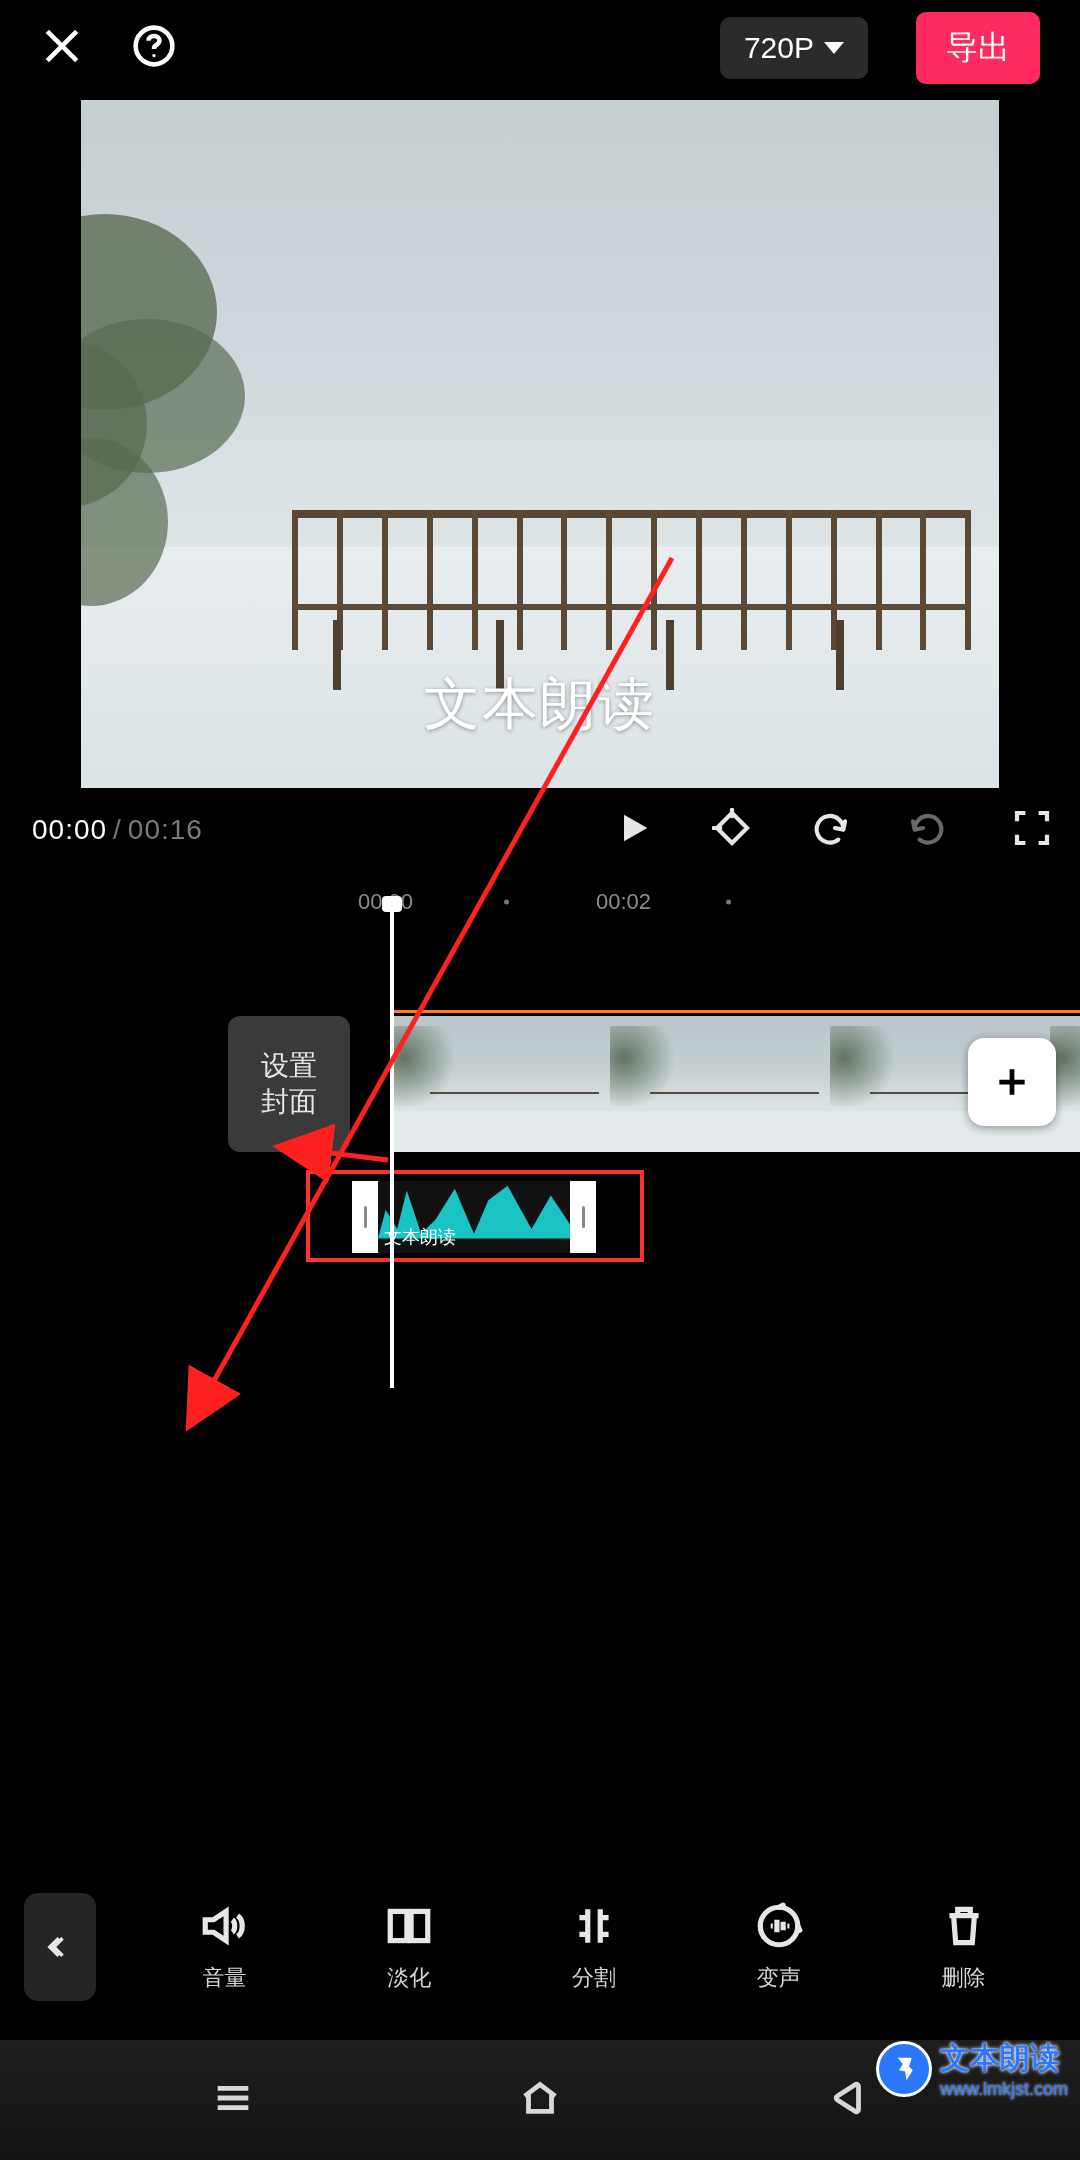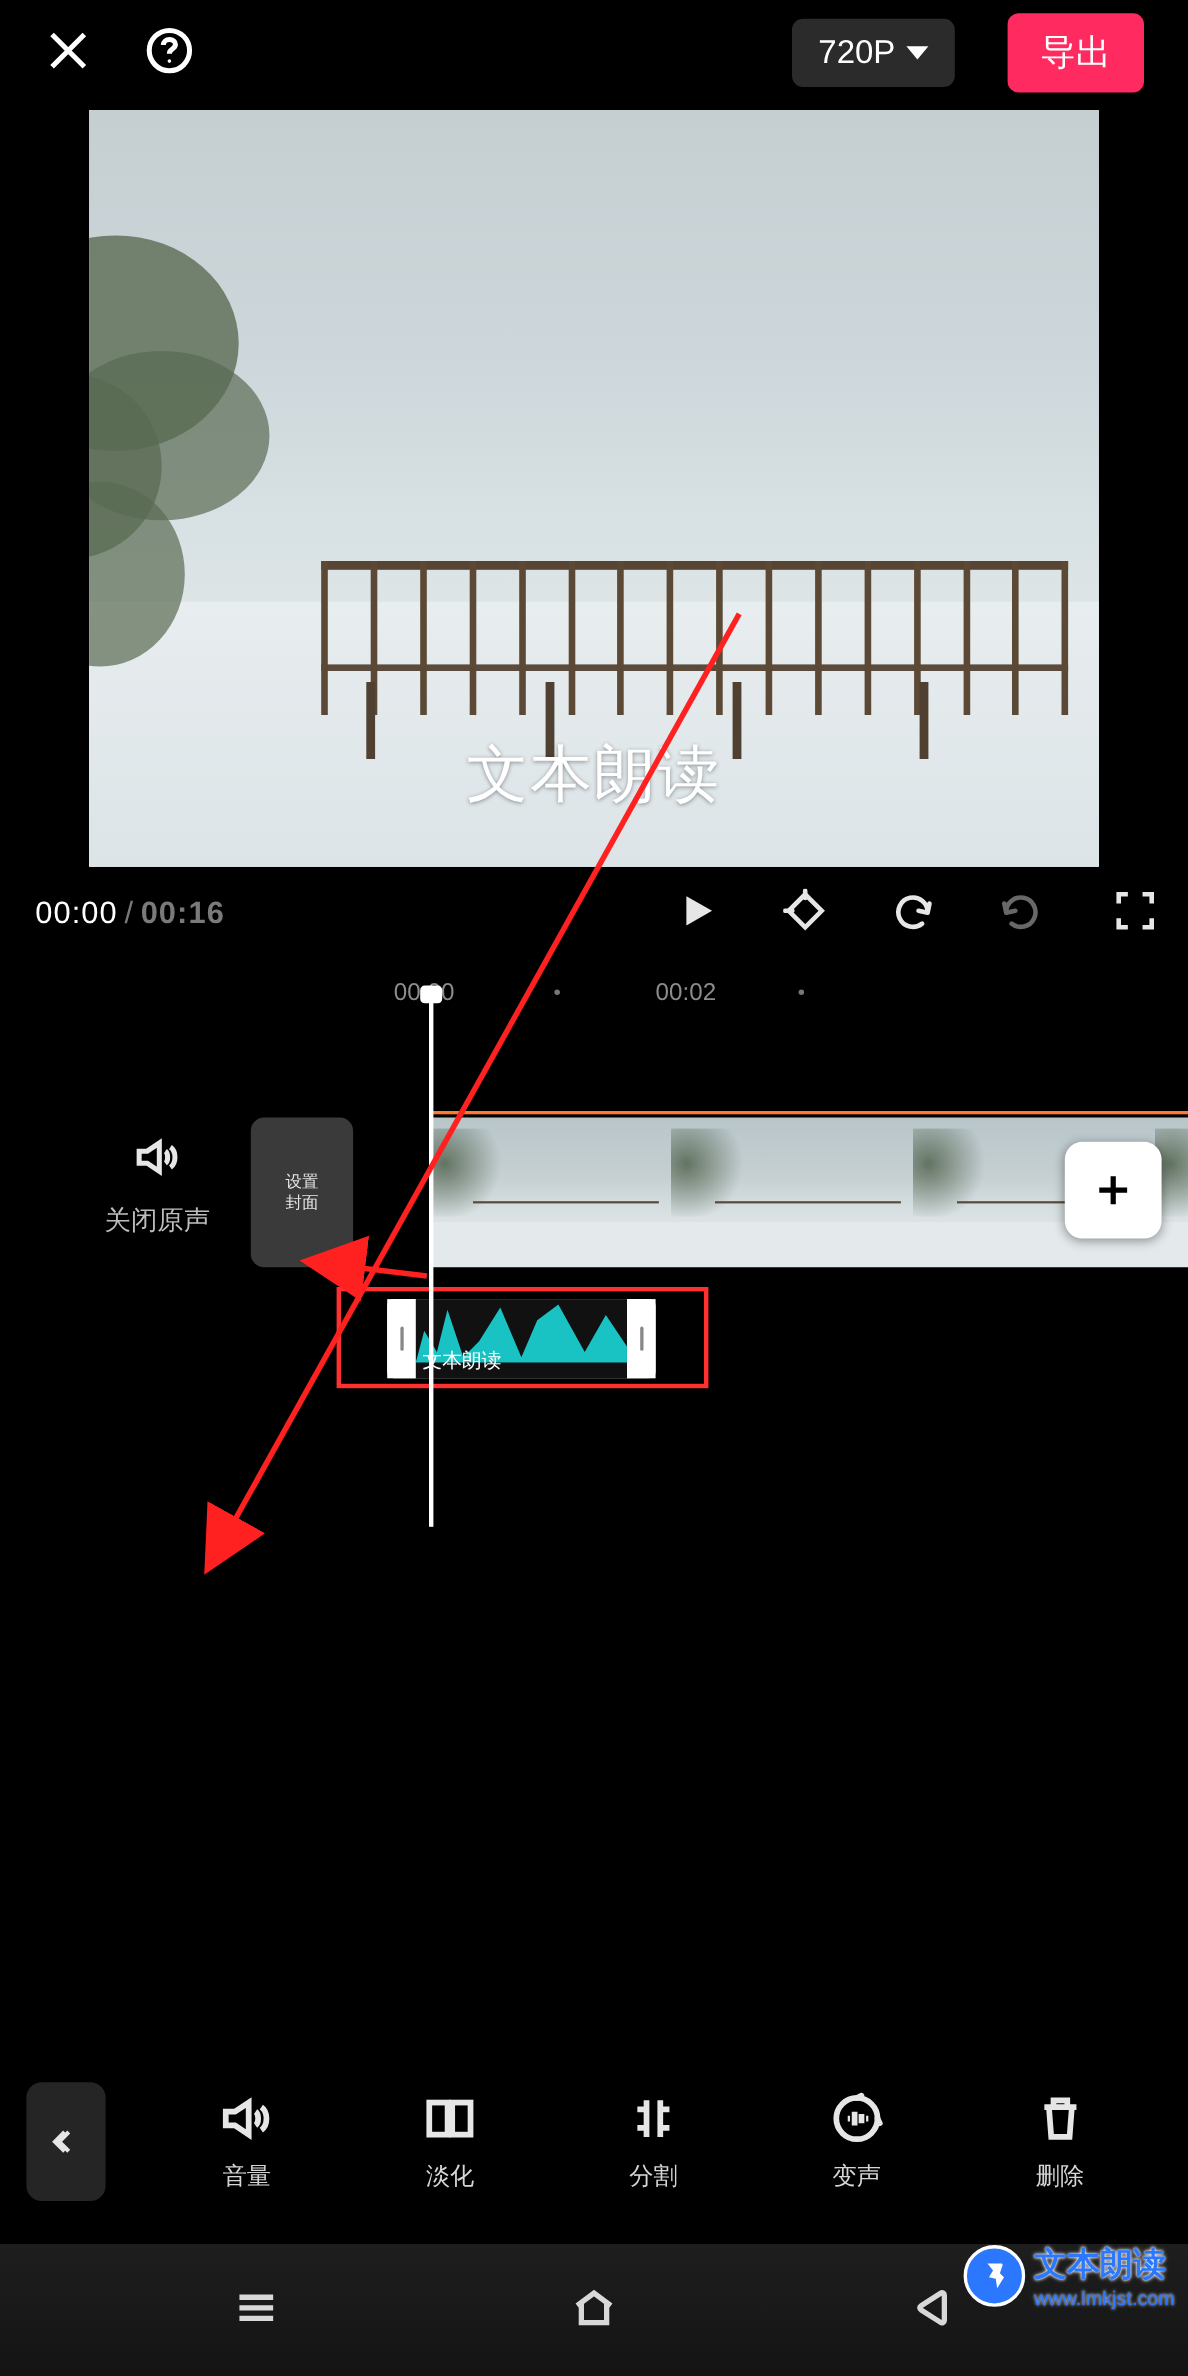--- a/index.html
+++ b/index.html
@@ -29,42 +29,42 @@
 .pier .leg.l1 { left: 6%; } .pier .leg.l2 { left: 30%; } .pier .leg.l3 { left: 55%; } .pier .leg.l4 { left: 80%; }
 
 .tree { position: absolute; left: -60px; top: 100px; width: 280px; height: 420px; }
 .tree svg { width: 100%; height: 100%; }
 
 .overlay-text { position: absolute; left: 50%; transform: translateX(-50%); bottom: 45px; color: #fff; font-size: 56px; letter-spacing: 2px; font-weight: 400; text-shadow: 0 1px 4px rgba(0,0,0,.4); }
 
 
 .playbar { height: 84px; display: flex; align-items: center; padding: 0 28px 0 32px; }
 .time { font-size: 28px; color: #fff; letter-spacing: 1px; }
-.time .total { color: #7a7a7a; font-weight: bold; }
+.time .total { color: #7a7a7a; }
 .time .sep { color: #7a7a7a; margin: 0 6px; }
 .pb-spacer { flex: 1; }
 .pb-icons { display: flex; align-items: center; gap: 58px; margin-left: 40px; }
 .pb-icons svg { width: 40px; height: 40px; stroke: #e6e6e6; stroke-width: 2.5; fill: none; }
 .pb-icons .play svg { fill: #e6e6e6; stroke: none; }
 .pb-icons .fs { margin-left: 6px; }
 
 
 .ruler { height: 48px; display: flex; align-items: center; position: relative; margin-top: 6px; font-size: 22px; color: #8c8c8c; }
 .ruler .tick { position: absolute; top: 50%; transform: translateY(-50%); }
 .ruler .dot { width: 5px; height: 5px; border-radius: 50%; background: #777; }
 
 .tracks { position: relative; height: 400px; margin-top: 18px; }
 .playhead { position: absolute; left: 390px; top: -46px; height: 490px; width: 4px; background: #fff; z-index: 20; }
 .playhead::before { content:""; position:absolute; top:-2px; left:-8px; width:20px; height:16px; background:#fff; border-radius:4px; }
 
 .mute-col { position: absolute; left: 78px; top: 86px; width: 130px; text-align: center; }
 .mute-col svg { width: 44px; height: 44px; stroke: #e6e6e6; fill: none; stroke-width: 2.5; }
 .mute-col .lbl { color: #bdbdbd; font-size: 24px; margin-top: 14px; }
 
-.cover-btn { position: absolute; left: 228px; top: 72px; width: 93px; height: 136px; background: #3a3a3a; border-radius: 12px; display: flex; align-items: center; justify-content: center; color: #e6e6e6; font-size: 15px; text-align: center; line-height: 1.3; }
+.cover-btn { position: absolute; left: 228px; top: 72px; width: 122px; height: 136px; background: #3a3a3a; border-radius: 12px; display: flex; align-items: center; justify-content: center; color: #e6e6e6; font-size: 28px; text-align: center; line-height: 1.3; }
 .cover-btn::after{content:""; position:absolute; right:-8px; top:50%; transform:translateY(-50%); width:0;height:0;border:12px solid transparent;border-left-color:#3a3a3a;}
 
 .video-track { position: absolute; left: 390px; top: 72px; right: -200px; height: 136px; display: flex; }
 .video-seg { width: 220px; height: 136px; background: #adb9bd; flex-shrink: 0; position: relative; overflow:hidden; }
 .video-seg::before{content:"";position:absolute;inset:0;background:linear-gradient(180deg,#b8c5c9 0%,#c6d0d3 40%,#d9e1e3 65%, #e8edef 100%);}
 .video-seg .treeThumb{position:absolute;left:-10px;top:10px;width:80px;height:80px;background:radial-gradient(circle at 30% 40%, rgba(75,93,70,.8), transparent 70%);}
 .video-seg .pierThumb{position:absolute;left:18%;right:5%;bottom:30px;height:30px;border-top:2px solid #5a4a3b;}
 .video-seg .gnd{position:absolute;left:0;right:0;bottom:0;height:30%;background:#e4eaec;}
 
 .orange-line { position: absolute; left: 390px; top: 66px; right: 0; height: 3px; background: #ff7a2f; }
@@ -198,27 +198,20 @@
   <span class="tick" style="left:358px">00:00</span>
   <span class="tick dot" style="left:504px"></span>
   <span class="tick" style="left:596px">00:02</span>
   <span class="tick dot" style="left:726px"></span>
 </div>
 
 <div class="tracks">
   <div class="orange-line"></div>
   <div class="playhead"></div>
 
-  <div class="mute-col">
-    <svg viewBox="0 0 24 24">
-        <path d="M3 9v6h4l6 4V5L7 9H3z"></path>
-        <path d="M16 9c1.5 1 1.5 5 0 6M18.5 7c3 2 3 8 0 10"></path>
-      </svg>
-    <div class="lbl">关闭原声</div>
-  </div>
 
   <div class="cover-btn">
       <span style="white-space:pre-line">设置
 封面</span>
     </div>
 
   <div class="video-track">
     <div class="video-seg">
         <div class="treeThumb"></div>
         <div class="pierThumb"></div>

